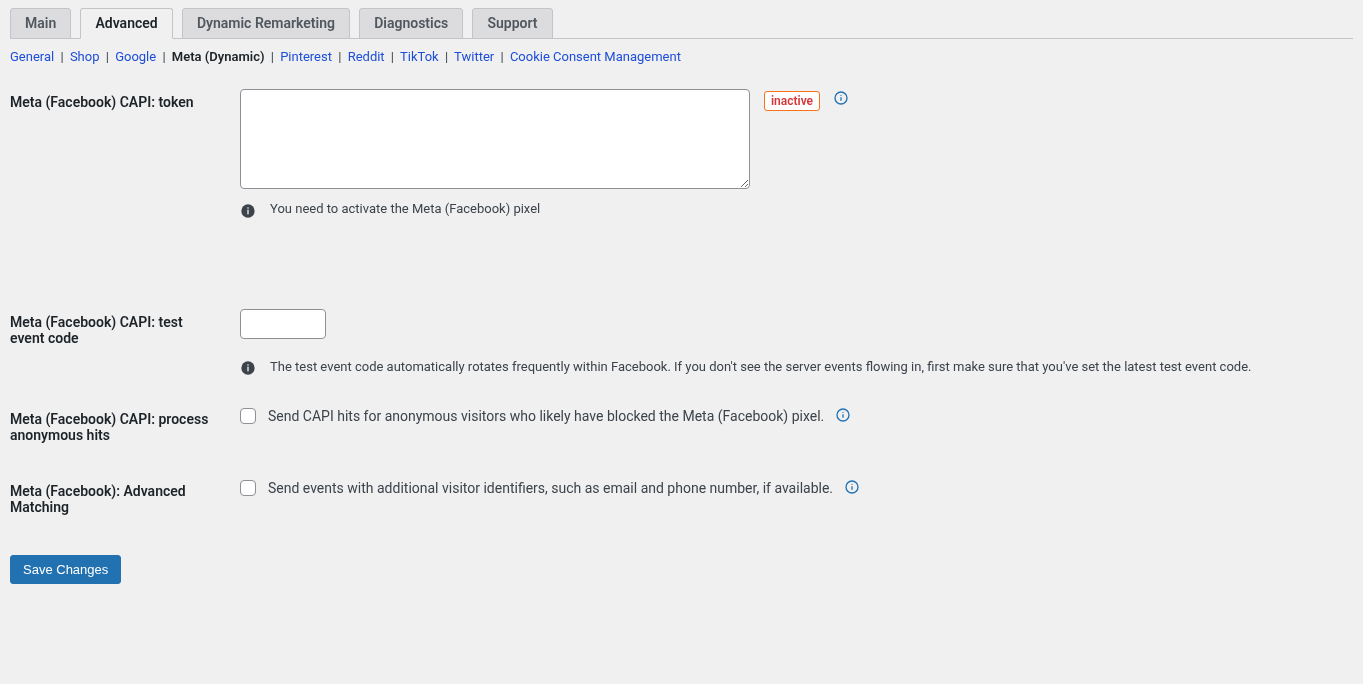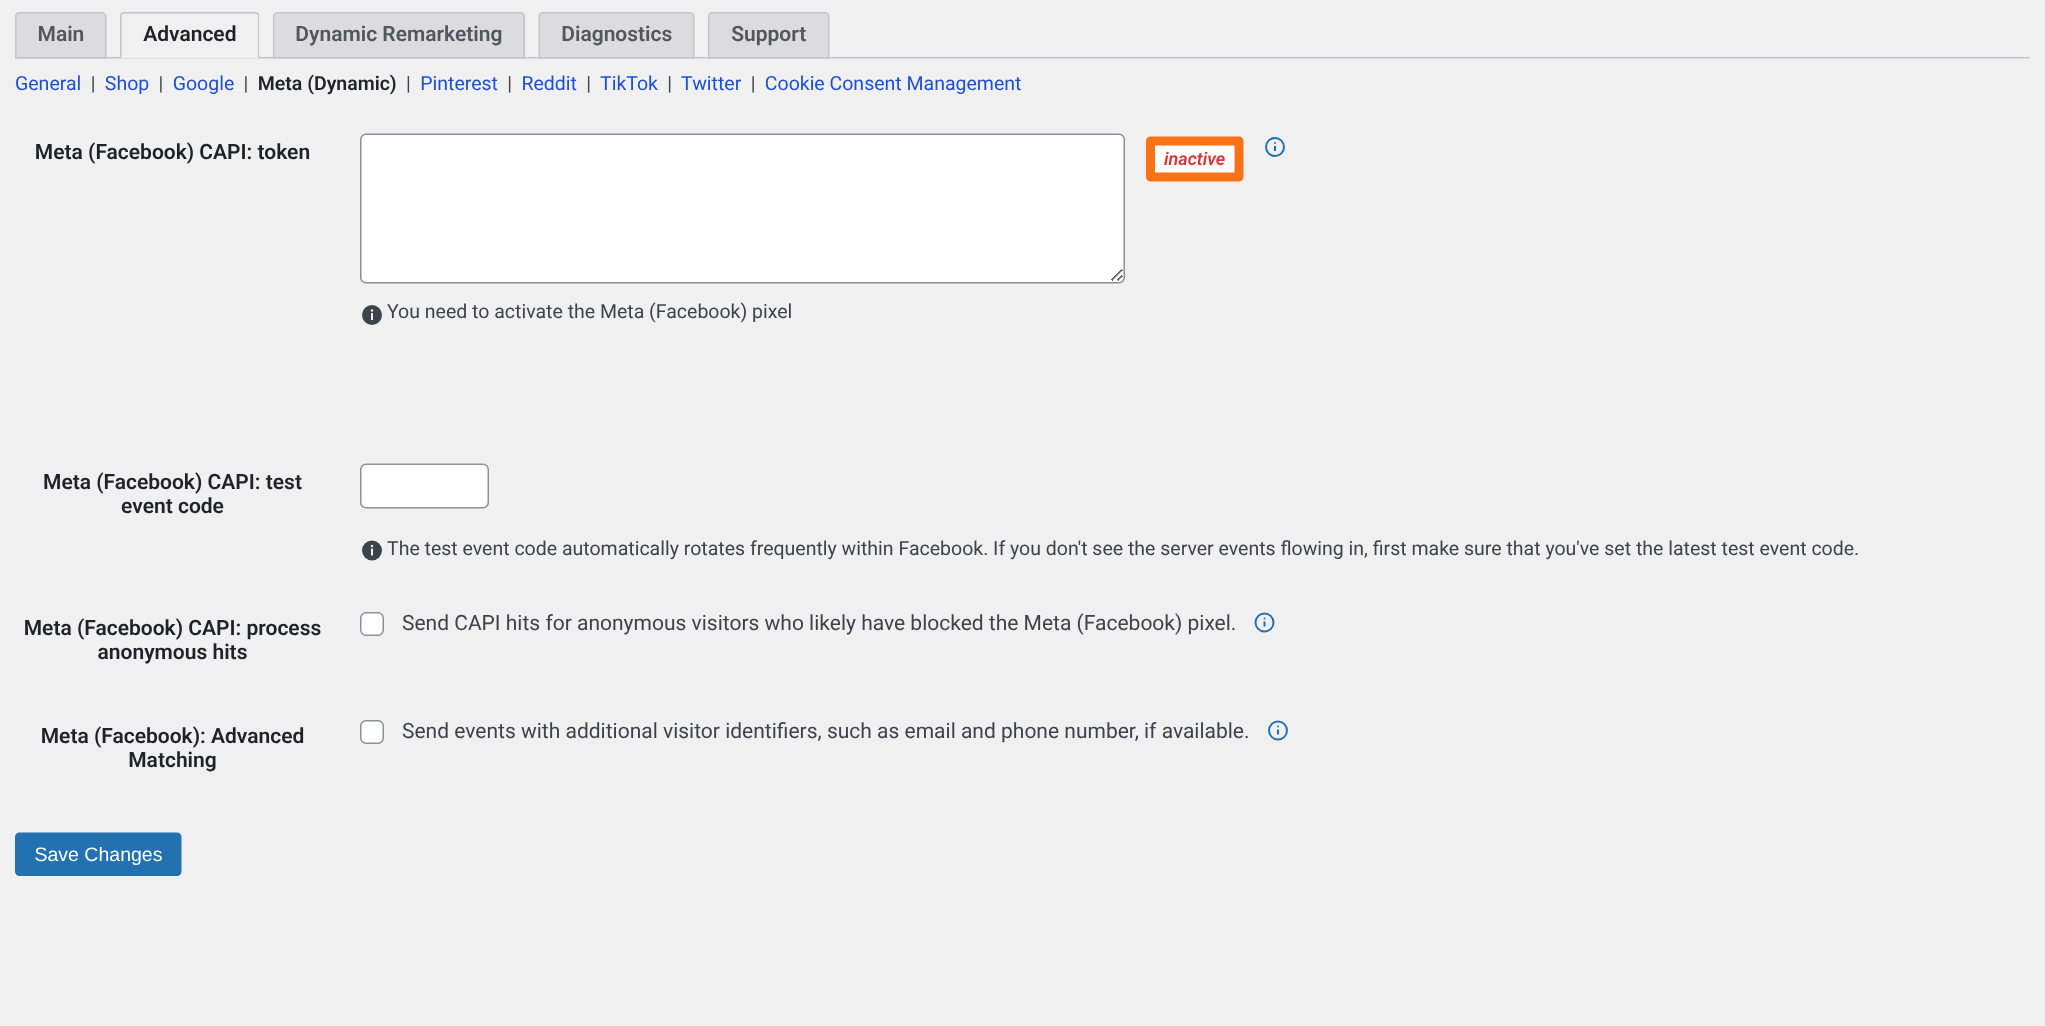--- a/index.html
+++ b/index.html
@@ -58,21 +58,21 @@
     font-weight: 600;
   }
 
   
   table.form-table {
     border-collapse: collapse;
     width: 100%;
     clear: both;
   }
   table.form-table th {
-    text-align: center;
+    text-align: left;
     vertical-align: top;
     padding: 20px 10px 20px 0;
     width: 220px;
     font-weight: 600;
     font-size: 14px;
     color: #1d2327;
   }
   table.form-table td {
     padding: 15px 10px;
     vertical-align: top;
@@ -107,49 +107,48 @@
     border-radius: 4px;
     margin: 0 6px 0 0;
     vertical-align: middle;
     appearance: none;
     background: #fff;
   }
 
   .status-row { display: flex; align-items: flex-start; gap: 12px; }
   .badge-inactive {
     display: inline-block;
-    border: 6px solid #f97316;
+    border: 1px solid #f97316;
     color: #d63638;
     background: #fff;
     font-weight: 600;
     font-size: 12px;
     padding: 2px 6px;
     border-radius: 3px;
     margin-top: 2px;
     margin-left: 2px;
-    font-style: italic;
   }
   .info-icon {
     display: inline-flex;
     align-items: center;
     justify-content: center;
     width: 18px; height: 18px;
     color: #2271b1;
     cursor: pointer;
     vertical-align: middle;
   }
   .info-icon svg { width: 16px; height: 16px; }
 
   .helper {
     font-size: 13px;
     color: #3c434a;
     margin-top: 10px;
     display: flex;
-    align-items: center;
-    gap: 2px;
+    align-items: flex-end;
+    gap: 14px;
     line-height: 1.5;
   }
   .helper .info-solid {
     display: inline-flex;
     width: 16px; height: 16px;
     flex: 0 0 16px;
     margin-top: 2px;
     color: #3c434a;
   }
   .helper .info-solid svg { width: 16px; height: 16px; }

